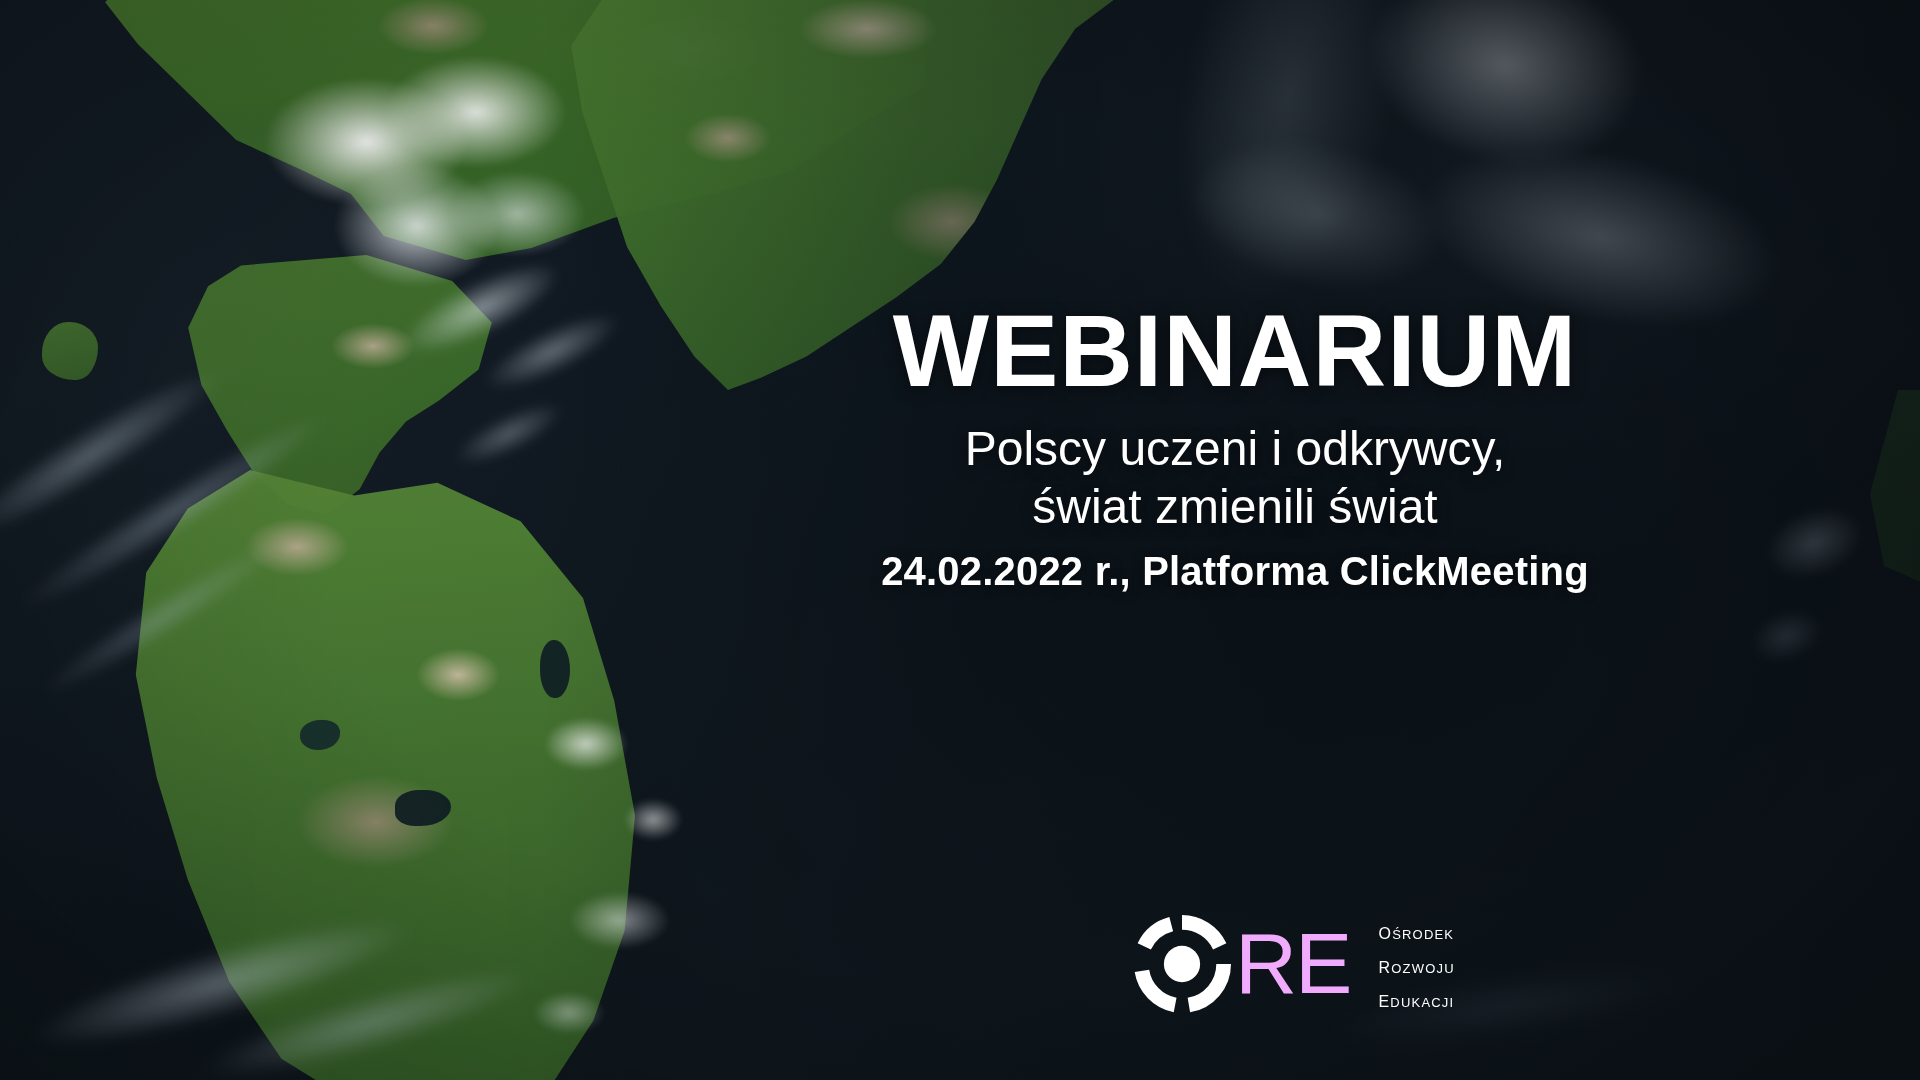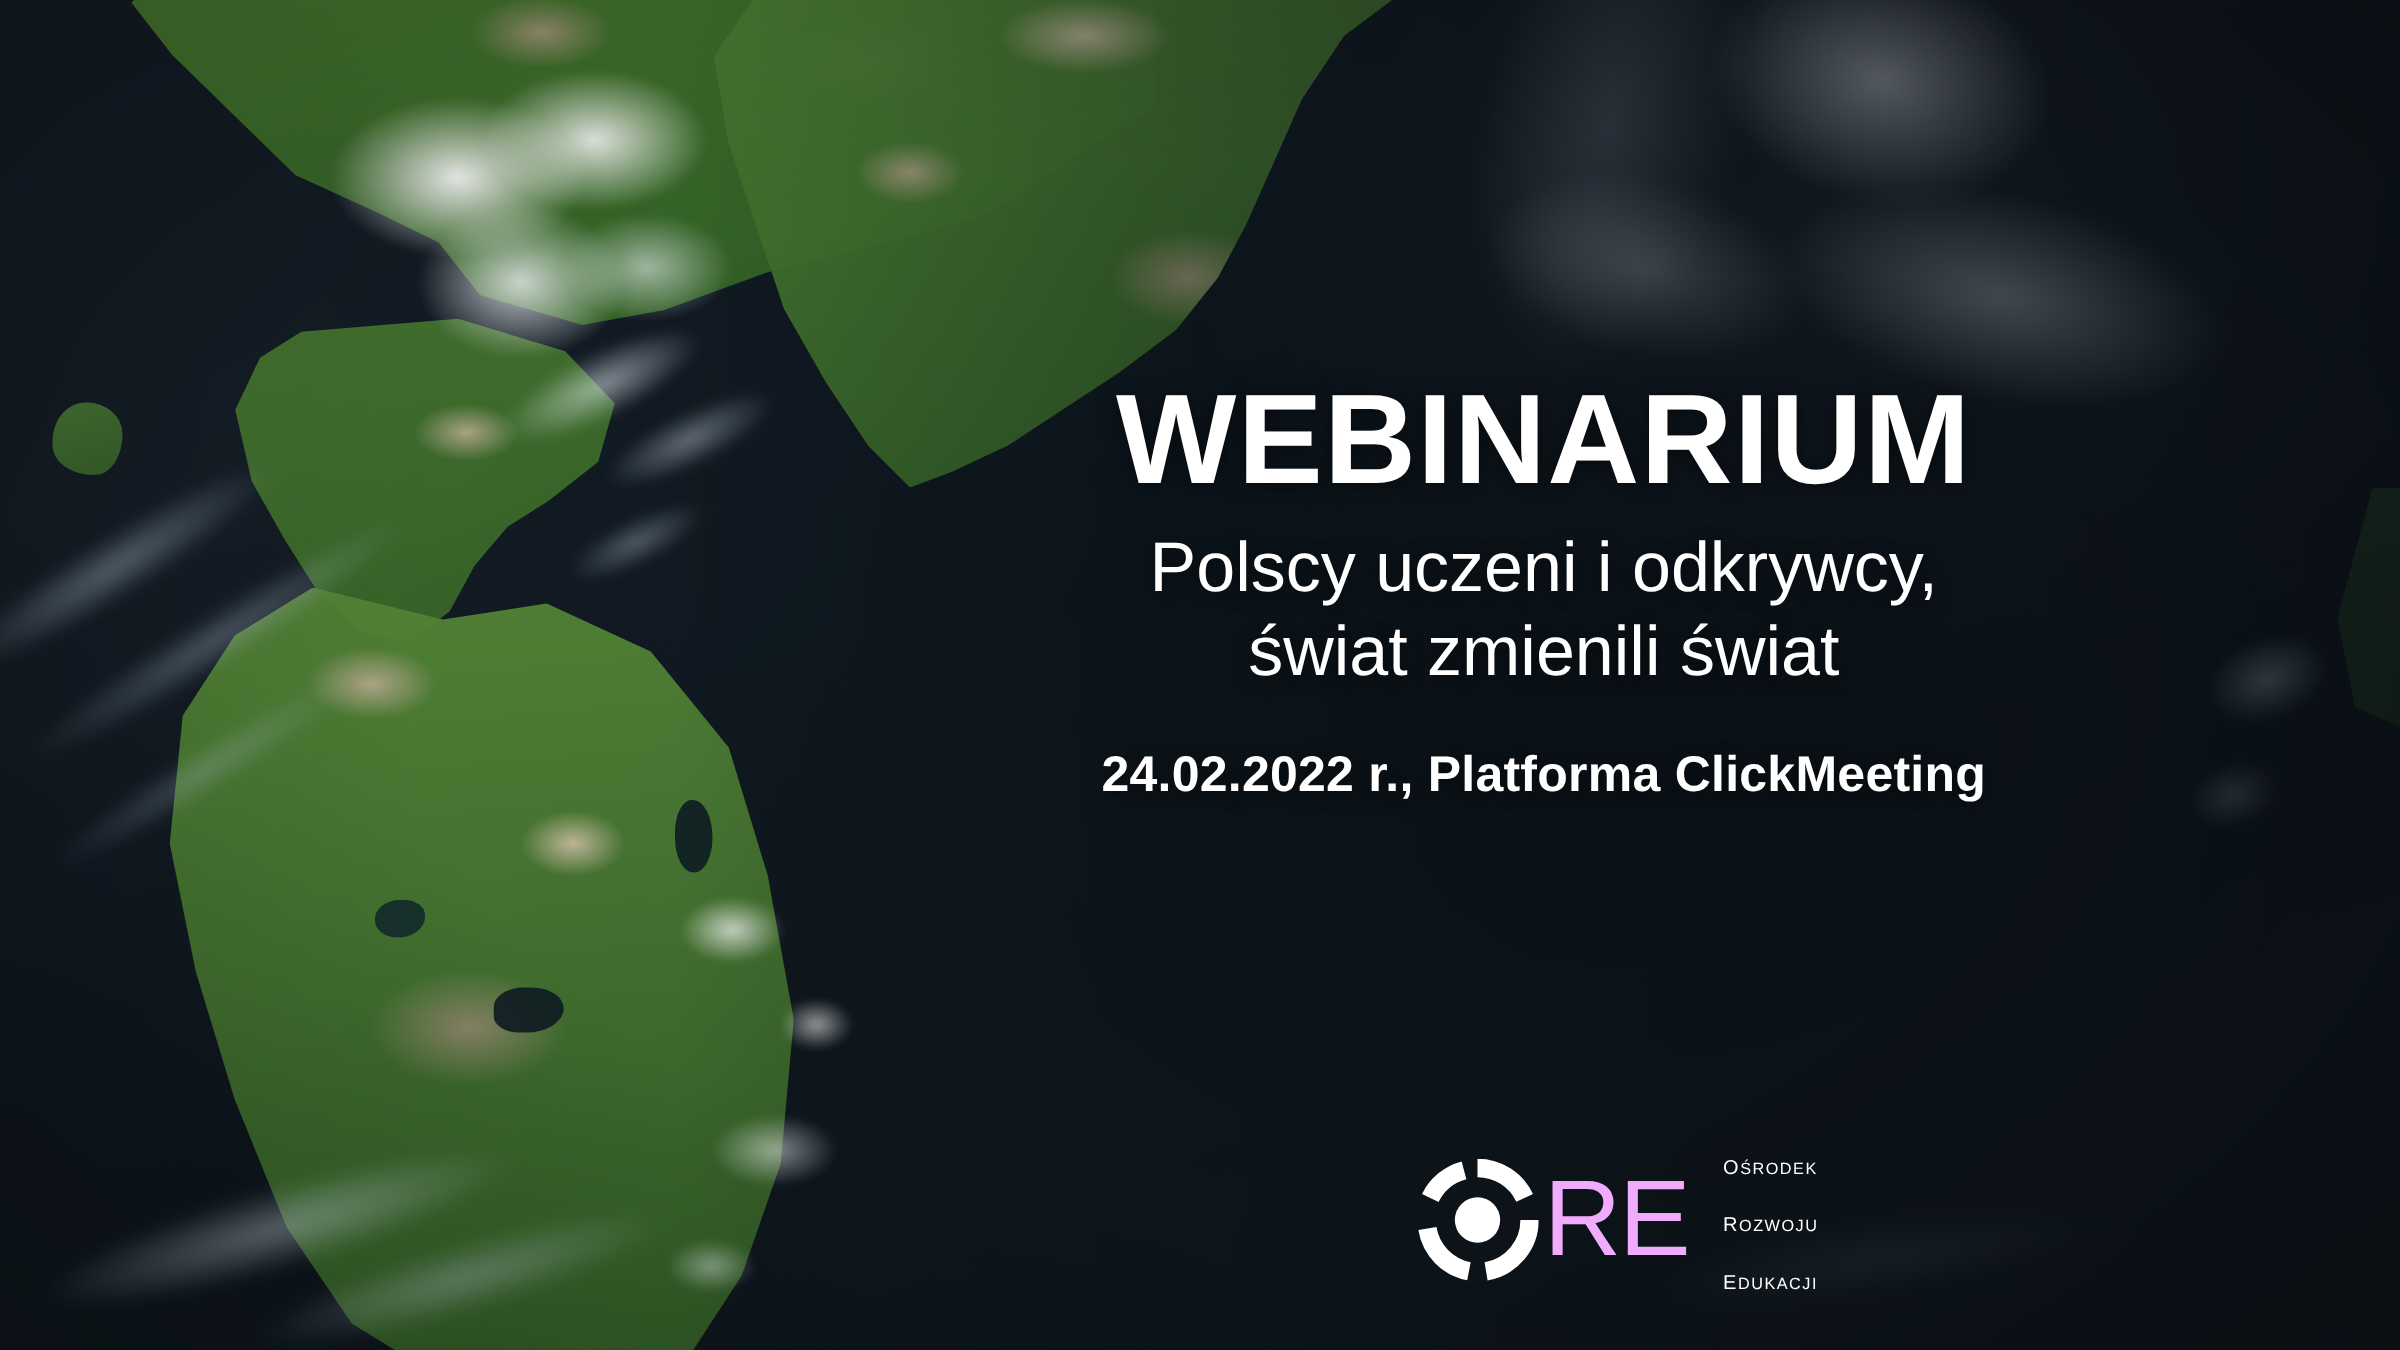--- a/index.html
+++ b/index.html
@@ -217,24 +217,24 @@
     font-size:102px;
     letter-spacing:1px;
     line-height:1.0;
     text-shadow:0 2px 16px rgba(0,0,0,.55);
     margin-bottom:18px;
   }
 
   .subtitle {
     font-family:"Liberation Sans", sans-serif;
     font-weight:400;
-    font-size:56px;
+    font-size:48px;
     line-height:1.20;
     text-shadow:0 2px 14px rgba(0,0,0,.55);
-    margin-bottom:44px;
+    margin-bottom:14px;
   }
   .subtitle-line { display:block; }
 
   .meta {
     font-family:"Liberation Sans", sans-serif;
     font-weight:700;
     font-size:40px;
     letter-spacing:.2px;
     text-shadow:0 2px 12px rgba(0,0,0,.55);
   }
@@ -251,21 +251,21 @@
     font-weight:400;
     font-size:86px;
     line-height:.88;
     color:#f0abfc;
     letter-spacing:-2px;
     margin-left:-14px;
   }
   .logo-tag {
     display:flex; flex-direction:column;
     justify-content:center;
-    gap:17px;
+    gap:5px;
     margin-left:10px;
     padding-top:2px;
   }
   .logo-tag span {
     font-family:"Liberation Sans", sans-serif;
     font-size:18px;
     font-weight:400;
     letter-spacing:1.2px;
     color:#fff;
     font-variant:small-caps;

